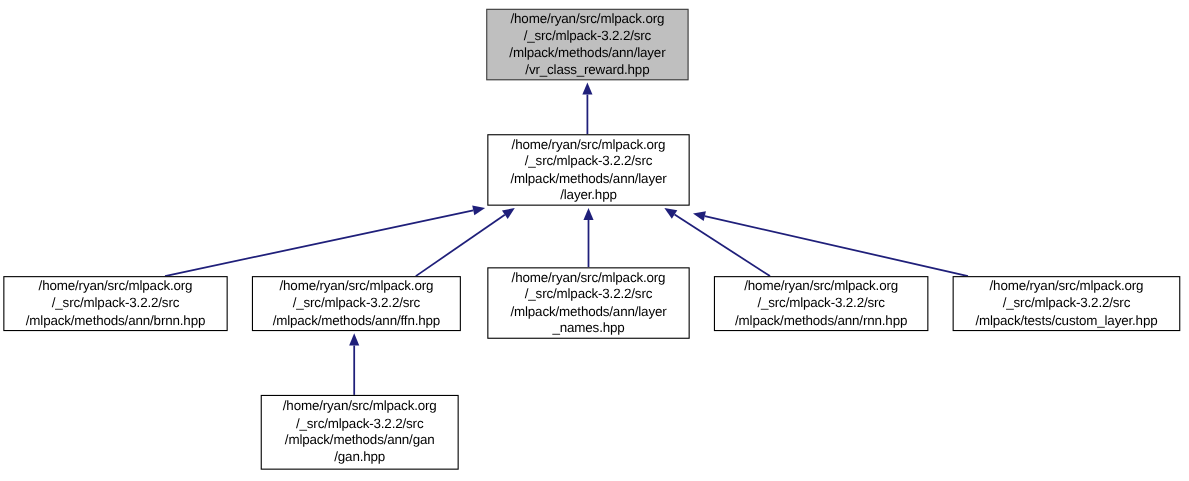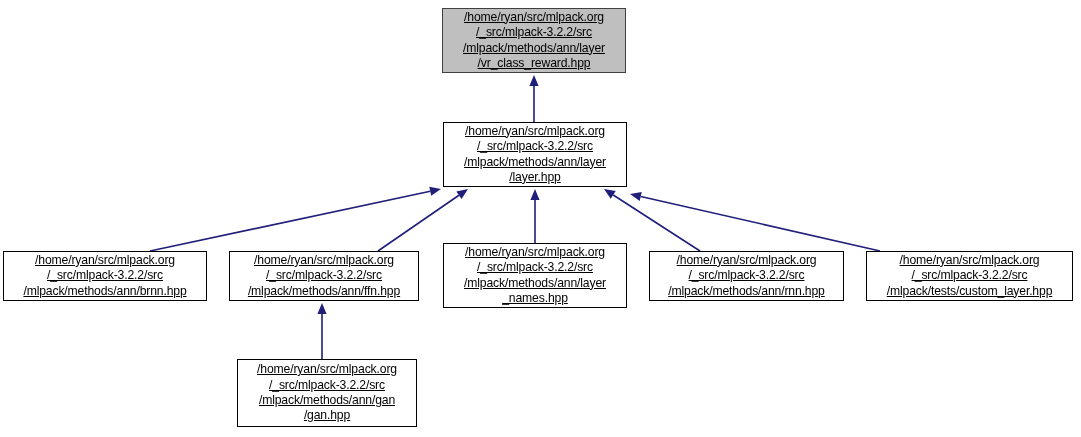--- a/index.html
+++ b/index.html
@@ -33,21 +33,20 @@
     color: #000000;
     font-size: 12.2px;
     line-height: 15.4px;
     text-align: center;
     display: flex;
     flex-direction: column;
     align-items: center;
     justify-content: center;
     white-space: pre-line;
     letter-spacing: -0.15px;
-    text-decoration: underline;
   }
   .node.root {
     background: #bfbfbf;
     border: 1px solid #404040;
   }
   .node-label {
     display: block;
     width: 100%;
     padding: 0 2px;
     box-sizing: border-box;

